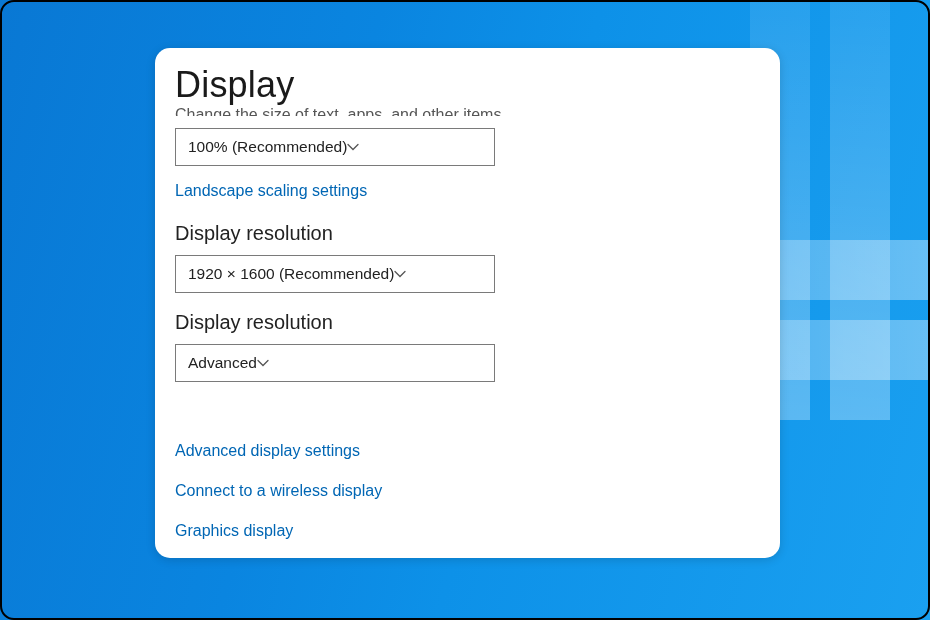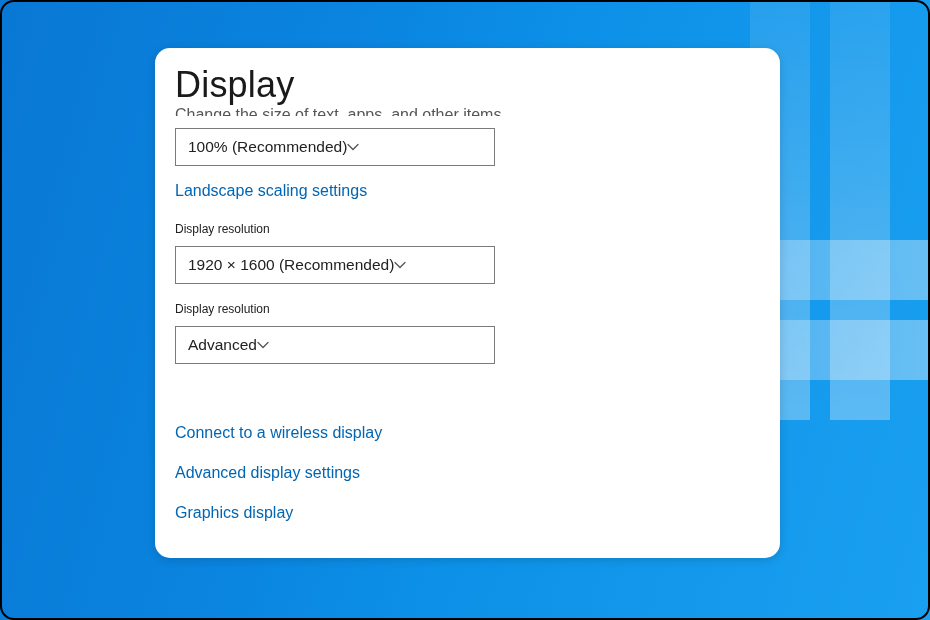--- a/index.html
+++ b/index.html
@@ -78,21 +78,21 @@
       position: relative;
     }
     .cutoff-label span {
       position: absolute;
       bottom: -8px;
       left: 0;
       white-space: nowrap;
     }
     .field-label {
       color: #222;
-      font-size: 12px;
+      font-size: 20px;
       margin-top: 22px;
       margin-bottom: 10px;
     }
     .dropdown {
       width: 320px;
       height: 38px;
       border: 1.5px solid #7a7a7a;
       background: #fff;
       display: flex;
       align-items: center;
@@ -175,21 +175,21 @@
     <div class="dropdown" style="margin-top:0">
       <span>Advanced</span>
       <span class="chev">
         <svg width="12" height="8" viewBox="0 0 12 8" fill="none">
             <path d="M1 1.5 L6 6.5 L11 1.5" stroke-width="1.3" stroke-linecap="round"></path>
           </svg>
       </span>
     </div>
 
     <div class="links-section">
+      <a class="link">Advanced display settings</a>
       <a class="link">Connect to a wireless display</a>
-      <a class="link">Advanced display settings</a>
       <a class="link">Graphics display</a>
     </div>
 
   </div>
 </div>
 
 <div class="rounded-frame"></div>
 
 </body></html>

